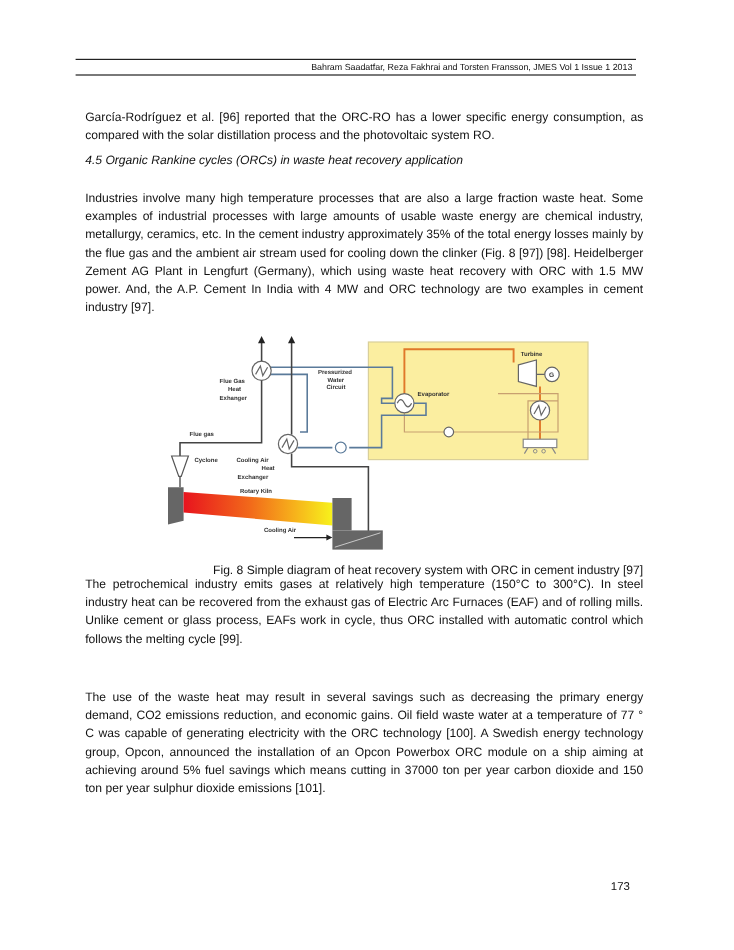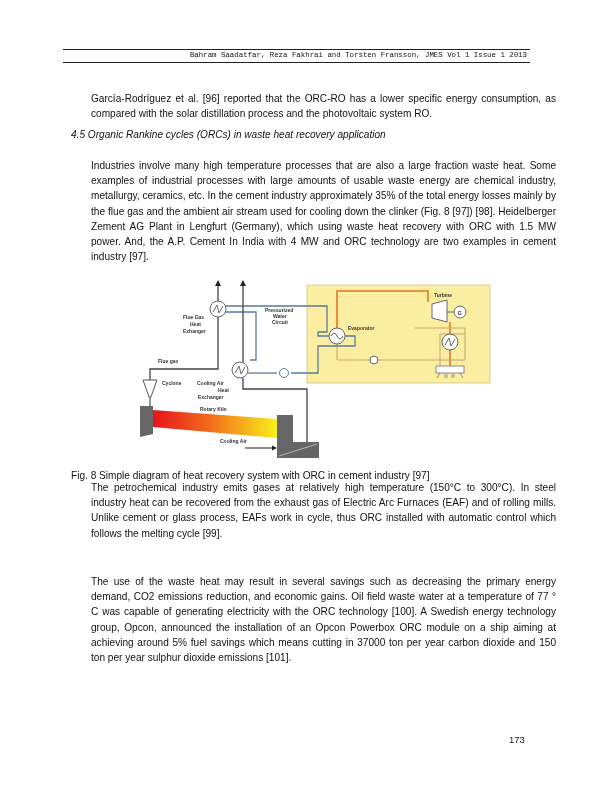--- a/index.html
+++ b/index.html
@@ -1,27 +1,27 @@
 <!DOCTYPE html>
 <html><head>
 <meta charset="utf-8">
 <style>
   html, body { margin:0; padding:0; background:#ffffff; }
   body { width:612px; height:792px; position:relative; overflow:hidden;
          font-family:"Liberation Sans", sans-serif; color:#111; }
   .header-rule-top { position:absolute; left:63px; top:49px; width:467px; height:0; border-top:1px solid #222; }
   .header-text { position:absolute; left:63px; top:51px; width:464px; text-align:right;
-                 font-size:7.4px; color:#111; letter-spacing:0;font-family:Liberation Mono, monospace; }
+                 font-size:7.4px; color:#111; letter-spacing:0; }
   .header-rule-bottom { position:absolute; left:63px; top:62px; width:467px; height:0; border-top:1px solid #222; }
   .para { position:absolute; left:71px; width:465px; font-size:10.1px; line-height:15.2px;
           text-align:justify; color:#111; margin:0; }
-  .para.last-left { text-align-last:left;margin-left:20px; }
+  .para.last-left { text-align-last:left; }
   .heading { position:absolute; left:71px; top:129px; font-size:10.1px; font-style:italic; color:#111; margin:0;text-align:right; }
   .figure { position:absolute; left:140px; top:272px; width:352px; height:190px; }
-  .caption { position:absolute; left:71px; top:470px; width:465px; text-align:left; font-size:10.1px; color:#111; margin:0; }
+  .caption { position:absolute; left:71px; top:470px; width:465px; text-align:right; font-size:10.1px; color:#111; margin:0; }
   .page-number { position:absolute; left:509px; top:734px; font-size:9.5px; color:#111;text-align:center; }
   svg text { font-family:"Liberation Sans", sans-serif; font-weight:bold; fill:#333; }
 </style>
 </head>
 <body>
 
 <div class="header-rule-top"></div>
 <div class="header-text">Bahram Saadatfar, Reza Fakhrai and Torsten Fransson, JMES Vol 1 Issue 1 2013</div>
 <div class="header-rule-bottom"></div>
 

